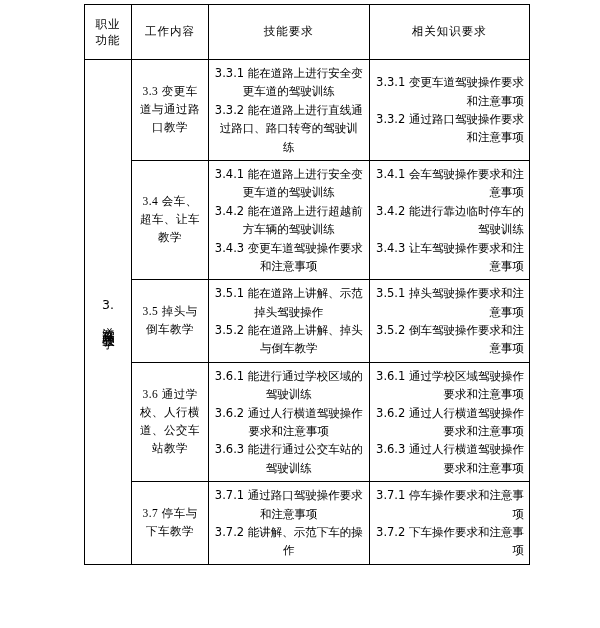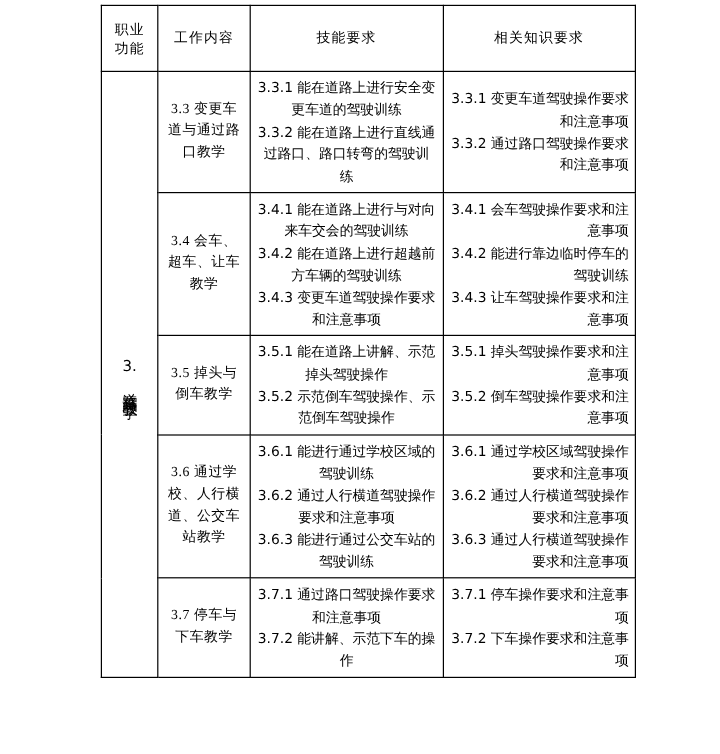--- a/index.html
+++ b/index.html
@@ -126,36 +126,36 @@
         </td>
         <td class="list-cell know-cell">
           <span class="item">3.3.1 变更车道驾驶操作要求和注意事项</span>
           <span class="item">3.3.2 通过路口驾驶操作要求和注意事项</span>
         </td>
       </tr>
 
       <tr>
         <td class="task-cell">3.4 会车、超车、让车教学</td>
         <td class="list-cell c-skill-cell">
-          <span class="item">3.4.1 能在道路上进行与对向来车交会的驾驶训练</span>
+          <span class="item">3.4.1 能在道路上进行安全变更车道的驾驶训练</span>
           <span class="item">3.4.2 能在道路上进行超越前方车辆的驾驶训练</span>
           <span class="item">3.4.3 变更车道驾驶操作要求和注意事项</span>
         </td>
         <td class="list-cell know-cell">
           <span class="item">3.4.1 会车驾驶操作要求和注意事项</span>
           <span class="item">3.4.2 能进行靠边临时停车的驾驶训练</span>
           <span class="item">3.4.3 让车驾驶操作要求和注意事项</span>
         </td>
       </tr>
 
       <tr>
         <td class="task-cell">3.5 掉头与倒车教学</td>
         <td class="list-cell c-skill-cell">
           <span class="item">3.5.1 能在道路上讲解、示范掉头驾驶操作</span>
-          <span class="item">3.5.2 示范倒车驾驶操作、示范倒车驾驶操作</span>
+          <span class="item">3.5.2 能在道路上讲解、掉头与倒车教学</span>
         </td>
         <td class="list-cell know-cell">
           <span class="item">3.5.1 掉头驾驶操作要求和注意事项</span>
           <span class="item">3.5.2 倒车驾驶操作要求和注意事项</span>
         </td>
       </tr>
 
       <tr>
         <td class="task-cell">3.6 通过学校、人行横道、公交车站教学</td>
         <td class="list-cell c-skill-cell">

